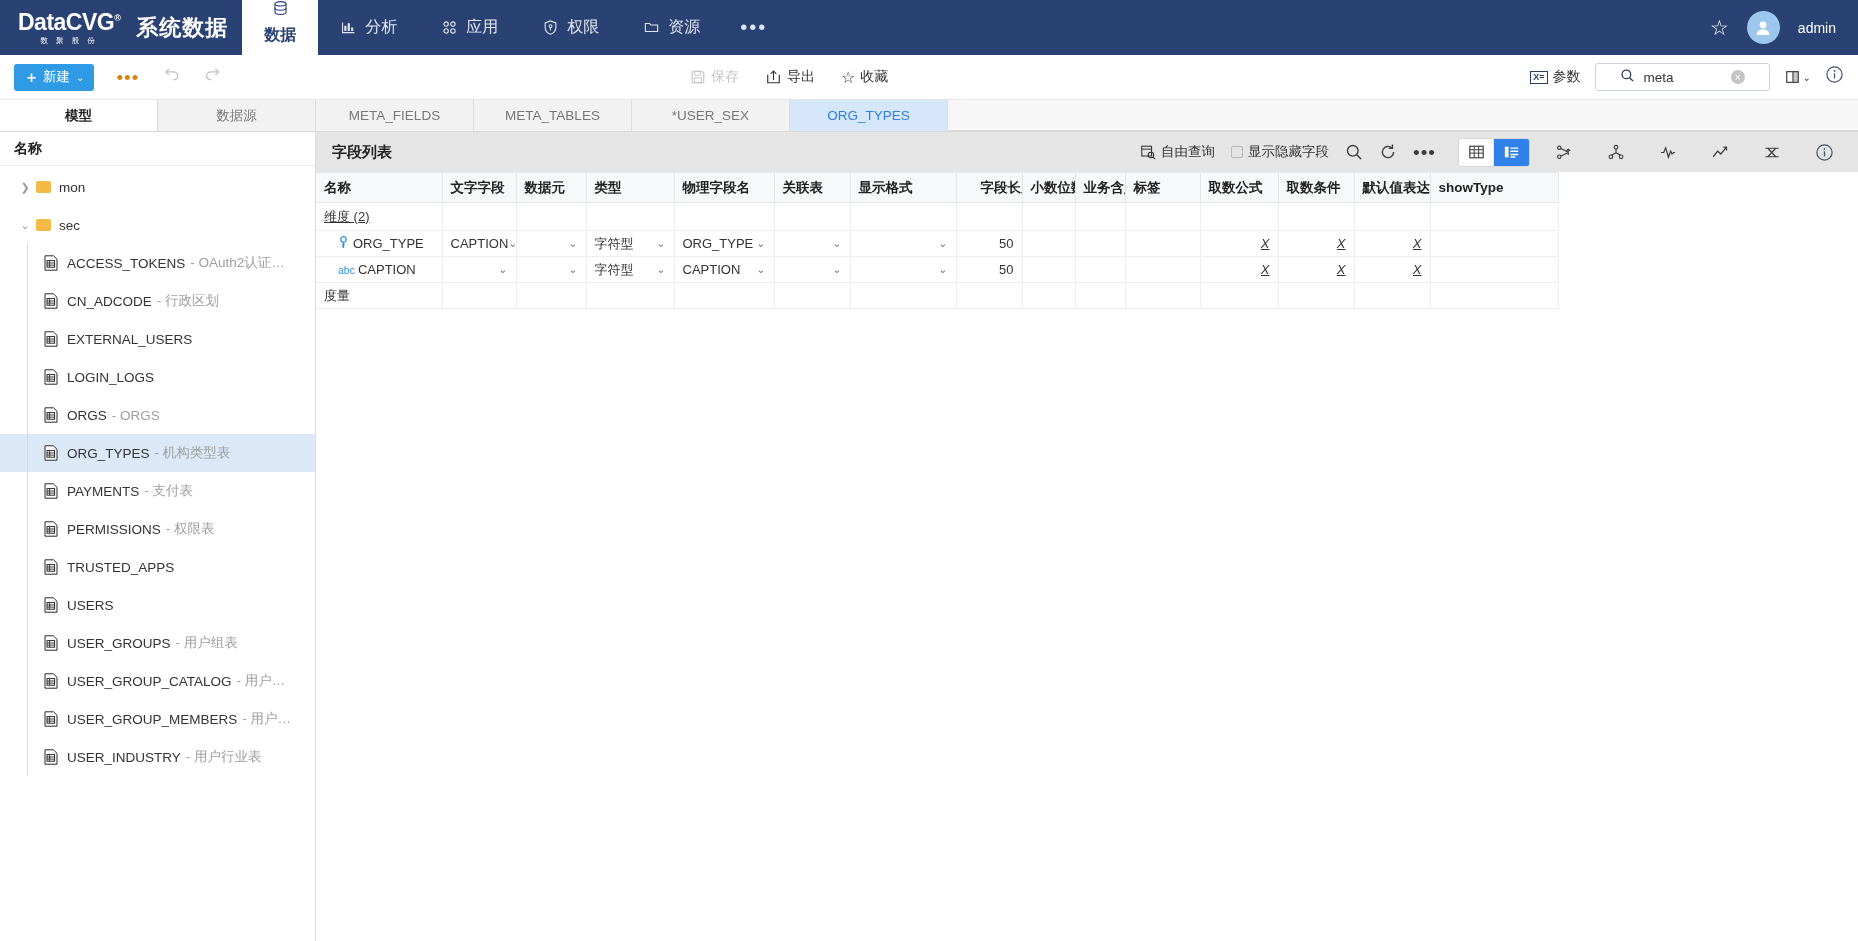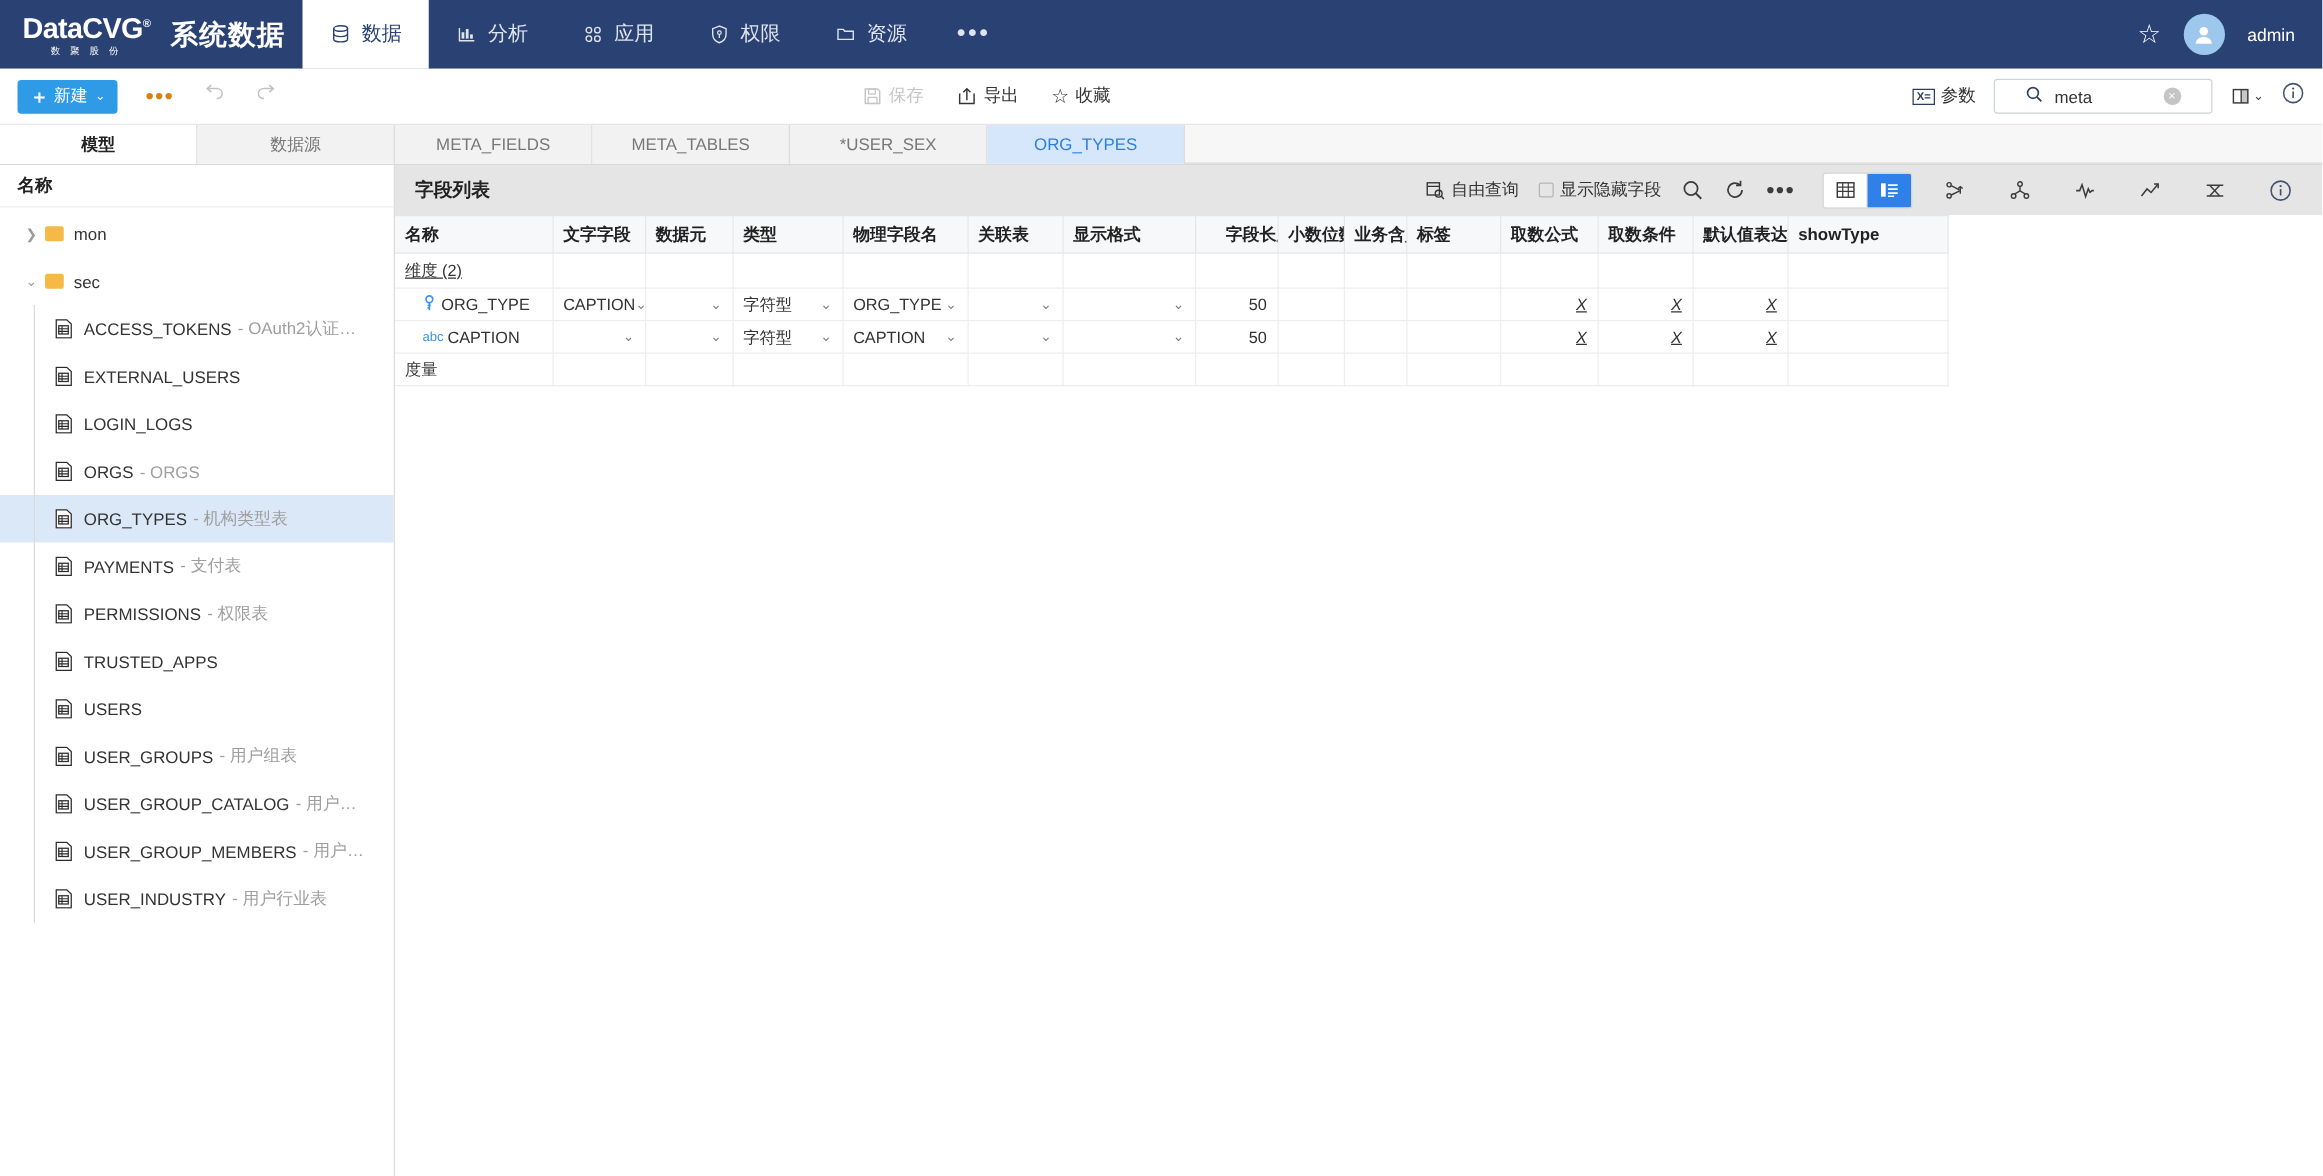--- a/index.html
+++ b/index.html
@@ -19,21 +19,21 @@
   .brand{ display:flex; align-items:center; padding:0 14px 0 18px; gap:16px; }
   .logo{ display:flex; flex-direction:column; align-items:center; line-height:1; }
   .logo-main{ color:#fff; font-size:23px; font-weight:bold; letter-spacing:-.5px; position:relative;}
   .logo-reg{ font-size:9px; vertical-align:super; }
   .logo-sub{ color:#fff; font-size:7.5px; letter-spacing:3px; margin-top:3px; }
   .sys-title{ color:#fff; font-size:22px; font-weight:bold; letter-spacing:1px;}
   .navitem{
     display:flex; align-items:center; gap:8px; padding:0 22px; color:#dfe5f0;
     font-size:16px; cursor:pointer; white-space:nowrap;
   }
-  .navitem.active{ background:#fff; color:#2a4273; font-weight:normal; }
+  .navitem.active{ background:#fff; color:#2a4273; font-weight:bold;flex-direction:column; }
   .navitem .nicon{ display:inline-flex; align-items:center; }
   .nav-dots{ color:#dfe5f0; font-size:20px; letter-spacing:2px; display:flex;align-items:center;padding:0 18px;cursor:pointer;}
   .nav-right{ margin-left:auto; display:flex; align-items:center; gap:18px; padding-right:22px;}
   .star-top{ color:#fff; font-size:21px; cursor:pointer;}
   .avatar{
     width:33px;height:33px;border-radius:50%;background:#9ec7ee;
     display:flex;align-items:center;justify-content:center;color:#fff;font-size:18px;
   }
   .username{ color:#fff; font-size:14px;text-align:center; }
 
@@ -324,20 +324,29 @@
       <div class="tnode indent1">
         <span class="fileico"><svg width="14" height="16" viewBox="0 0 14 16">
               <path d="M1 .8h8.4L13 4.3V15.2H1z" fill="#fff" stroke="#2b2b2b" stroke-width="1"></path>
               <rect x="3" y="5.6" width="7.6" height="6.6" fill="none" stroke="#2b2b2b" stroke-width="1"></rect>
               <path d="M3 8h7.6M3 10.1h7.6M5.6 5.6v6.6" stroke="#2b2b2b" stroke-width=".9"></path>
             </svg></span>
         <span class="tname">ACCESS_TOKENS</span>
         <span class="tdesc" style="margin-left:5px;">- OAuth2认证…</span>
       </div>
 
+      <div class="tnode indent1">
+        <span class="fileico"><svg width="14" height="16" viewBox="0 0 14 16">
+              <path d="M1 .8h8.4L13 4.3V15.2H1z" fill="#fff" stroke="#2b2b2b" stroke-width="1"></path>
+              <rect x="3" y="5.6" width="7.6" height="6.6" fill="none" stroke="#2b2b2b" stroke-width="1"></rect>
+              <path d="M3 8h7.6M3 10.1h7.6M5.6 5.6v6.6" stroke="#2b2b2b" stroke-width=".9"></path>
+            </svg></span>
+        <span class="tname">CN_ADCODE</span>
+        <span class="tdesc" style="margin-left:5px;">- 行政区划</span>
+      </div>
 
 
       <div class="tnode indent1">
         <span class="fileico"><svg width="14" height="16" viewBox="0 0 14 16">
               <path d="M1 .8h8.4L13 4.3V15.2H1z" fill="#fff" stroke="#2b2b2b" stroke-width="1"></path>
               <rect x="3" y="5.6" width="7.6" height="6.6" fill="none" stroke="#2b2b2b" stroke-width="1"></rect>
               <path d="M3 8h7.6M3 10.1h7.6M5.6 5.6v6.6" stroke="#2b2b2b" stroke-width=".9"></path>
             </svg></span>
         <span class="tname">EXTERNAL_USERS</span>
         <span class="tdesc" style="margin-left:5px;"></span>

